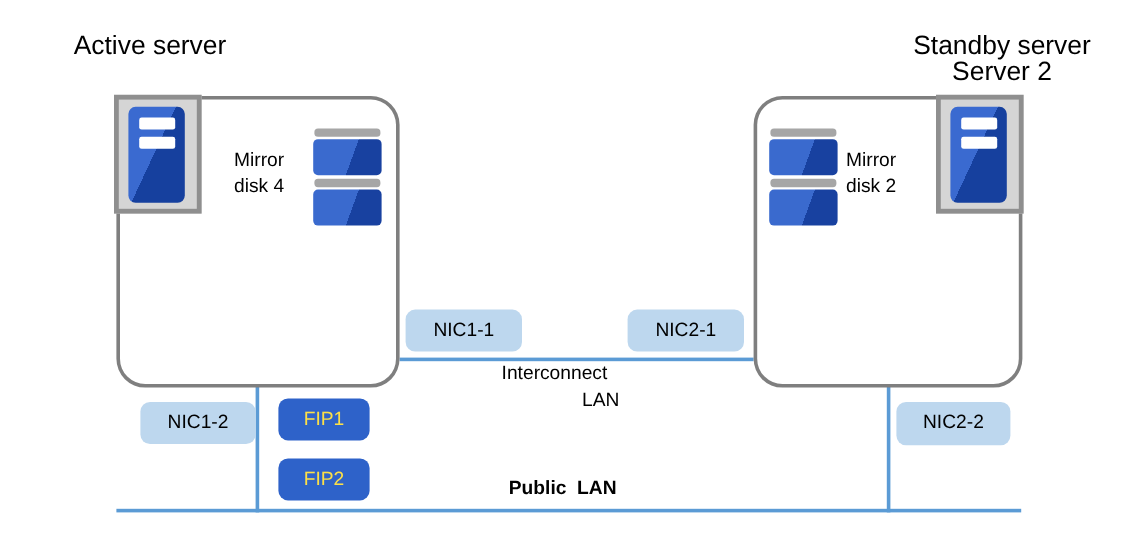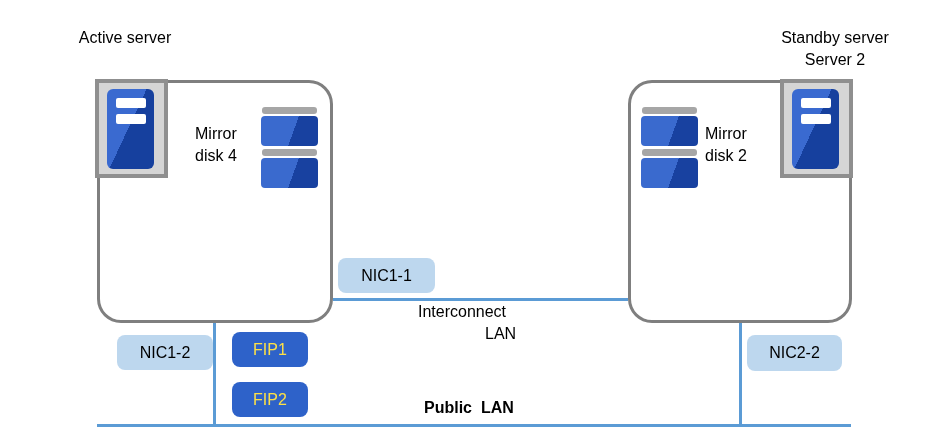--- a/index.html
+++ b/index.html
@@ -56,21 +56,21 @@
   }
   .disk-body{
     width:57px;height:30px;margin-bottom:3px;
     border-radius:4px;
     background:linear-gradient(110deg,#3a6ace 56%,#1841a0 56%);
   }
 
   
   .title-block{
     position:absolute;width:180px;
-    text-align:center;font-size:16px;line-height:22px;
+    text-align:center;font-size:22px;line-height:22px;
   }
   .title-block.active{left:35px;top:27px;}
   .title-block.standby{left:745px;top:27px;}
   .mirror-label{
     position:absolute;font-size:16px;line-height:22px;text-align:left;
   }
   .mirror-label.m1{left:195px;top:123px;}
   .mirror-label.m2{left:705px;top:123px;}
   .lan-label{position:absolute;font-size:16px;line-height:18px;white-space:pre;}
   .lan-label.ic1{left:418px;top:303px;}
@@ -151,20 +151,21 @@
     <div class="disk-body"></div>
     <div class="disk-cap"></div>
     <div class="disk-body"></div>
   </div>
   <div class="mirror-label m2">
     <div>Mirror</div>
     <div>disk 2</div>
   </div>
 
   <div class="chip light nic11">NIC1-1</div>
+  <div class="chip light nic21">NIC2-1</div>
   <div class="chip light nic12">NIC1-2</div>
   <div class="chip light nic22">NIC2-2</div>
 
   <div class="chip dark fip1">FIP1</div>
   <div class="chip dark fip2">FIP2</div>
 
   <span class="lan-label ic1">Interconnect</span>
   <span class="lan-label ic2">LAN</span>
   <span class="lan-label pub">Public  LAN</span>
 

